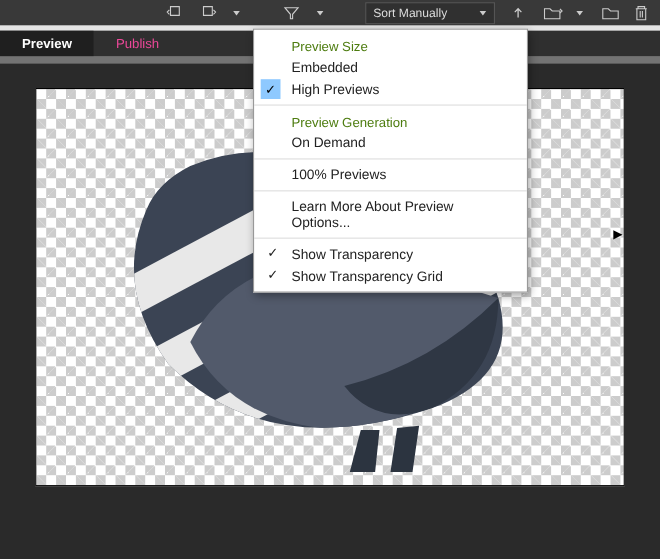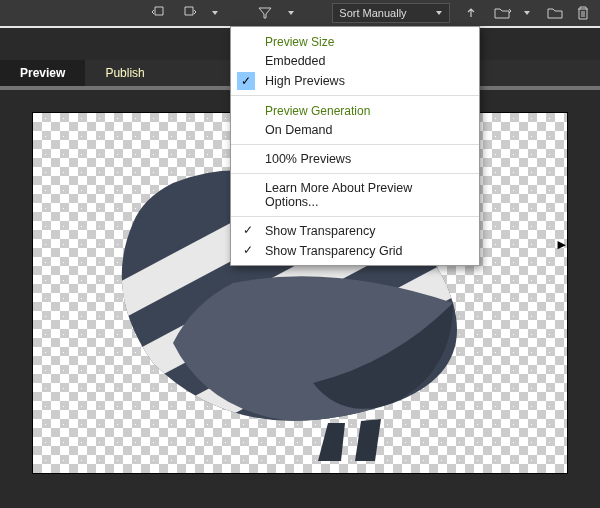--- a/index.html
+++ b/index.html
@@ -1,35 +1,35 @@
 <!DOCTYPE html>
 <html><head>
 <meta charset="utf-8">
 <style>
   * { box-sizing: border-box; margin: 0; padding: 0; font-family: -apple-system, "Segoe UI", Arial, sans-serif; }
   html, body { width: 600px; height: 508px; overflow: hidden; }
   body { background: #2a2a2a; color: #ddd; font-size: 12px; }
 
   .toolbar {
     height: 28px; background: #393939; display: flex; align-items: center;
-    padding: 0 6px; gap: 12px; border-bottom: 2px solid #e5e5e5;
+    padding: 0 6px; gap: 12px; border-bottom: 5px solid #e5e5e5;
   }
   .toolbar-spacer-left { width: 160px; }
   .icon-btn { width: 22px; height: 22px; display:flex; align-items:center; justify-content:center; cursor:pointer; }
   .icon-btn svg { display:block; }
   .dropdown-arrow { margin-left:-4px; }
   .sort-select {
     background:#303030; color:#ddd; border:1px solid #555; height:20px;
     font-size:11px; padding:1px 6px; width:140px; display:flex; align-items:center;
     justify-content:space-between; cursor:pointer;
   }
   .toolbar-right { margin-left:auto; display:flex; align-items:center; gap:6px; }
 
-  .tabbar { height:30px; background:#2f2f2f; display:flex; align-items:stretch; border-bottom:4px solid #737373;margin-top:32px; }
-  .tab { padding: 0 20px; display:flex; align-items:center; font-size:12px; color:#fef9c3; cursor:pointer; }
+  .tabbar { height:30px; background:#2f2f2f; display:flex; align-items:stretch; border-bottom:7px solid #737373; }
+  .tab { padding: 0 20px; display:flex; align-items:center; font-size:12px; color:#ec4899; cursor:pointer; }
   .tab.active { background:#1f1f1f; color:#fff; font-weight:600; }
 
   .viewer {
     position:relative; width:600px; height:450px; background:#2a2a2a;
     display:flex; flex-direction:column; align-items:center;
   }
   .canvas-frame {
     margin-top: 22px;
     width: 536px; height: 362px;
     border: 1px solid #000;

